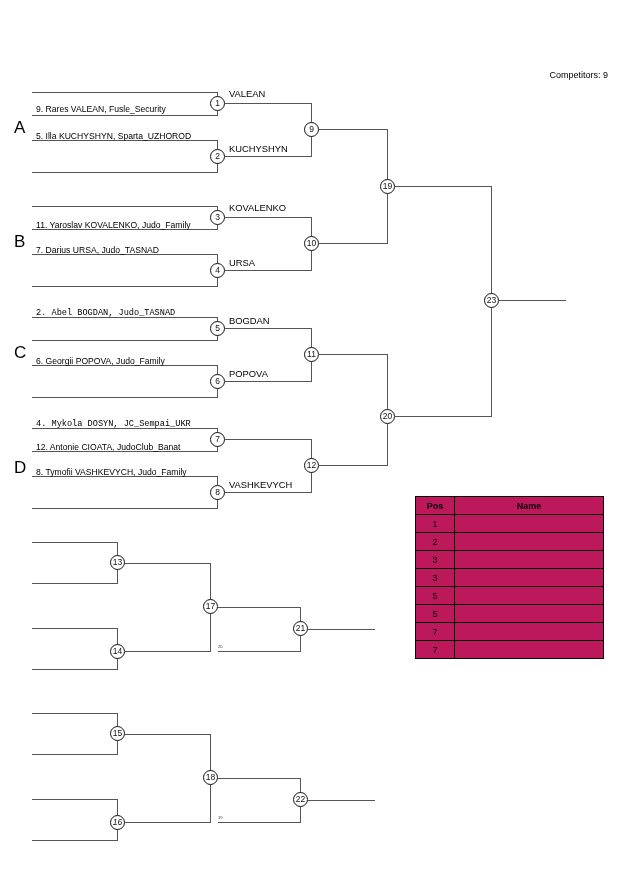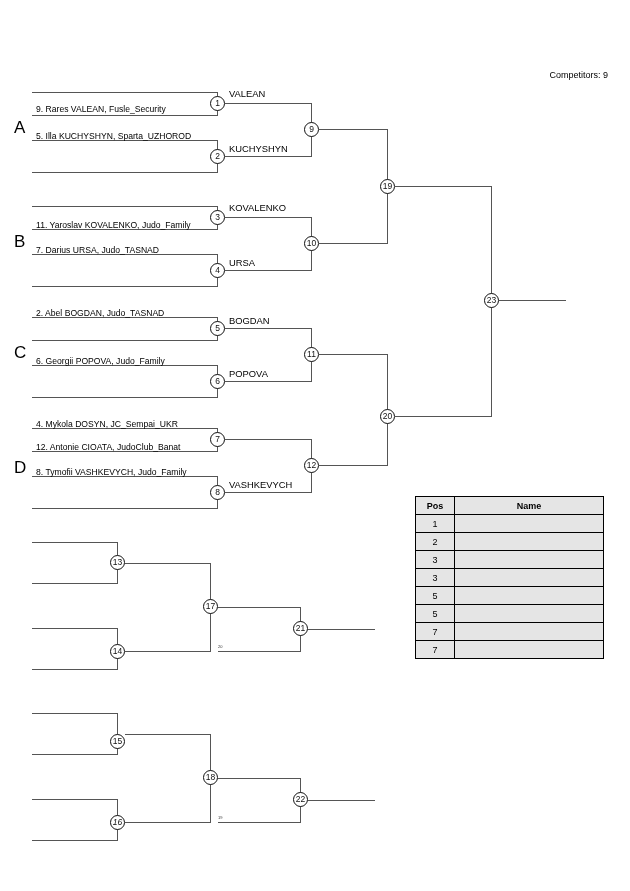--- a/index.html
+++ b/index.html
@@ -20,21 +20,21 @@
            border-radius:50%;background:#fff;box-sizing:border-box;
            font-size:8.5px;line-height:13px;text-align:center;color:#111;}
 
   .pname{position:absolute;font-size:8.6px;white-space:nowrap;color:#000;}
   .wname{position:absolute;font-size:9.4px;white-space:nowrap;color:#000;}
   .grp{position:absolute;font-size:17px;color:#000;}
   .tinyref{position:absolute;font-size:4px;color:#333;}
 
   
   .results-title{position:absolute;font-size:10.5px;font-weight:bold;text-align:center;}
-  .rtable{position:absolute;border:1.6px solid #000;border-collapse:collapse;background:#e5e5e5;}
+  .rtable{position:absolute;border:1.6px solid #000;border-collapse:collapse;background:#be185d;}
   .rtable td,.rtable th{border:1px solid #000;font-size:9px;padding:0;height:17px;}
   .rtable th{font-weight:bold;}
   .rtable .cpos{width:38px;text-align:center;}
   .rtable .cname{width:148px;text-align:center;}
 </style>
 </head>
 <body>
 
 <div class="sheet">
 
@@ -85,42 +85,42 @@
   <div class="hline" style="left:318px;top:129px;width:70px;"></div>
   <div class="hline" style="left:318px;top:243px;width:70px;"></div>
   <div class="vline" style="left:387px;top:129px;height:114px;"></div>
   <div class="mcircle" style="left:380px;top:179px;">19</div>
 
   <div class="grp" style="left:14px;top:343px;">C</div>
 
   <div class="hline" style="left:32px;top:317px;width:186px;"></div>
   <div class="hline" style="left:32px;top:340px;width:186px;"></div>
   <div class="vline" style="left:217px;top:317px;height:23px;"></div>
-  <div class="pname" style="left:36px;top:308px;">2. Abel BOGDAN, Judo_TASNAD</div>
+  <div class="pname" style="left:36px;top:308px;font-family:Liberation Mono, monospace;">2. Abel BOGDAN, Judo_TASNAD</div>
   <div class="mcircle" style="left:210px;top:321px;">5</div>
   <div class="wname" style="left:229px;top:315px;">BOGDAN</div>
 
   <div class="hline" style="left:32px;top:365px;width:186px;"></div>
   <div class="hline" style="left:32px;top:397px;width:186px;"></div>
   <div class="vline" style="left:217px;top:365px;height:32px;"></div>
   <div class="pname" style="left:36px;top:356px;">6. Georgii POPOVA, Judo_Family</div>
   <div class="mcircle" style="left:210px;top:374px;">6</div>
   <div class="wname" style="left:229px;top:368px;">POPOVA</div>
 
   <div class="hline" style="left:225px;top:328px;width:87px;"></div>
   <div class="hline" style="left:225px;top:381px;width:87px;"></div>
   <div class="vline" style="left:311px;top:328px;height:53px;"></div>
   <div class="mcircle" style="left:304px;top:347px;">11</div>
 
   <div class="grp" style="left:14px;top:458px;">D</div>
 
   <div class="hline" style="left:32px;top:428px;width:186px;"></div>
   <div class="hline" style="left:32px;top:451px;width:186px;"></div>
   <div class="vline" style="left:217px;top:428px;height:23px;"></div>
-  <div class="pname" style="left:36px;top:419px;">4. Mykola DOSYN, JC_Sempai_UKR</div>
+  <div class="pname" style="left:36px;top:419px;font-family:Liberation Mono, monospace;">4. Mykola DOSYN, JC_Sempai_UKR</div>
   <div class="pname" style="left:36px;top:442px;">12. Antonie CIOATA, JudoClub_Banat</div>
   <div class="mcircle" style="left:210px;top:432px;">7</div>
 
   <div class="hline" style="left:32px;top:476px;width:186px;"></div>
   <div class="hline" style="left:32px;top:508px;width:186px;"></div>
   <div class="vline" style="left:217px;top:476px;height:32px;"></div>
   <div class="pname" style="left:36px;top:467px;">8. Tymofii VASHKEVYCH, Judo_Family</div>
   <div class="mcircle" style="left:210px;top:485px;">8</div>
   <div class="wname" style="left:229px;top:479px;">VASHKEVYCH</div>
 
@@ -158,21 +158,21 @@
   <div class="hline" style="left:218px;top:607px;width:83px;"></div>
   <div class="hline" style="left:218px;top:651px;width:83px;"></div>
   <div class="tinyref" style="left:218px;top:644px;">20</div>
   <div class="vline" style="left:300px;top:607px;height:44px;"></div>
   <div class="mcircle" style="left:293px;top:621px;">21</div>
   <div class="hline" style="left:308px;top:629px;width:67px;"></div>
 
   <div class="hline" style="left:32px;top:713px;width:86px;"></div>
   <div class="hline" style="left:32px;top:754px;width:86px;"></div>
   <div class="vline" style="left:117px;top:713px;height:41px;"></div>
-  <div class="mcircle" style="left:110px;top:726px;margin-top:8px;">15</div>
+  <div class="mcircle" style="left:110px;top:726px;">15</div>
 
   <div class="hline" style="left:32px;top:799px;width:86px;"></div>
   <div class="hline" style="left:32px;top:840px;width:86px;"></div>
   <div class="vline" style="left:117px;top:799px;height:41px;"></div>
   <div class="mcircle" style="left:110px;top:815px;font-style:italic;">16</div>
 
   <div class="hline" style="left:125px;top:734px;width:86px;"></div>
   <div class="hline" style="left:125px;top:822px;width:86px;"></div>
   <div class="vline" style="left:210px;top:734px;height:88px;"></div>
   <div class="mcircle" style="left:203px;top:770px;">18</div>

